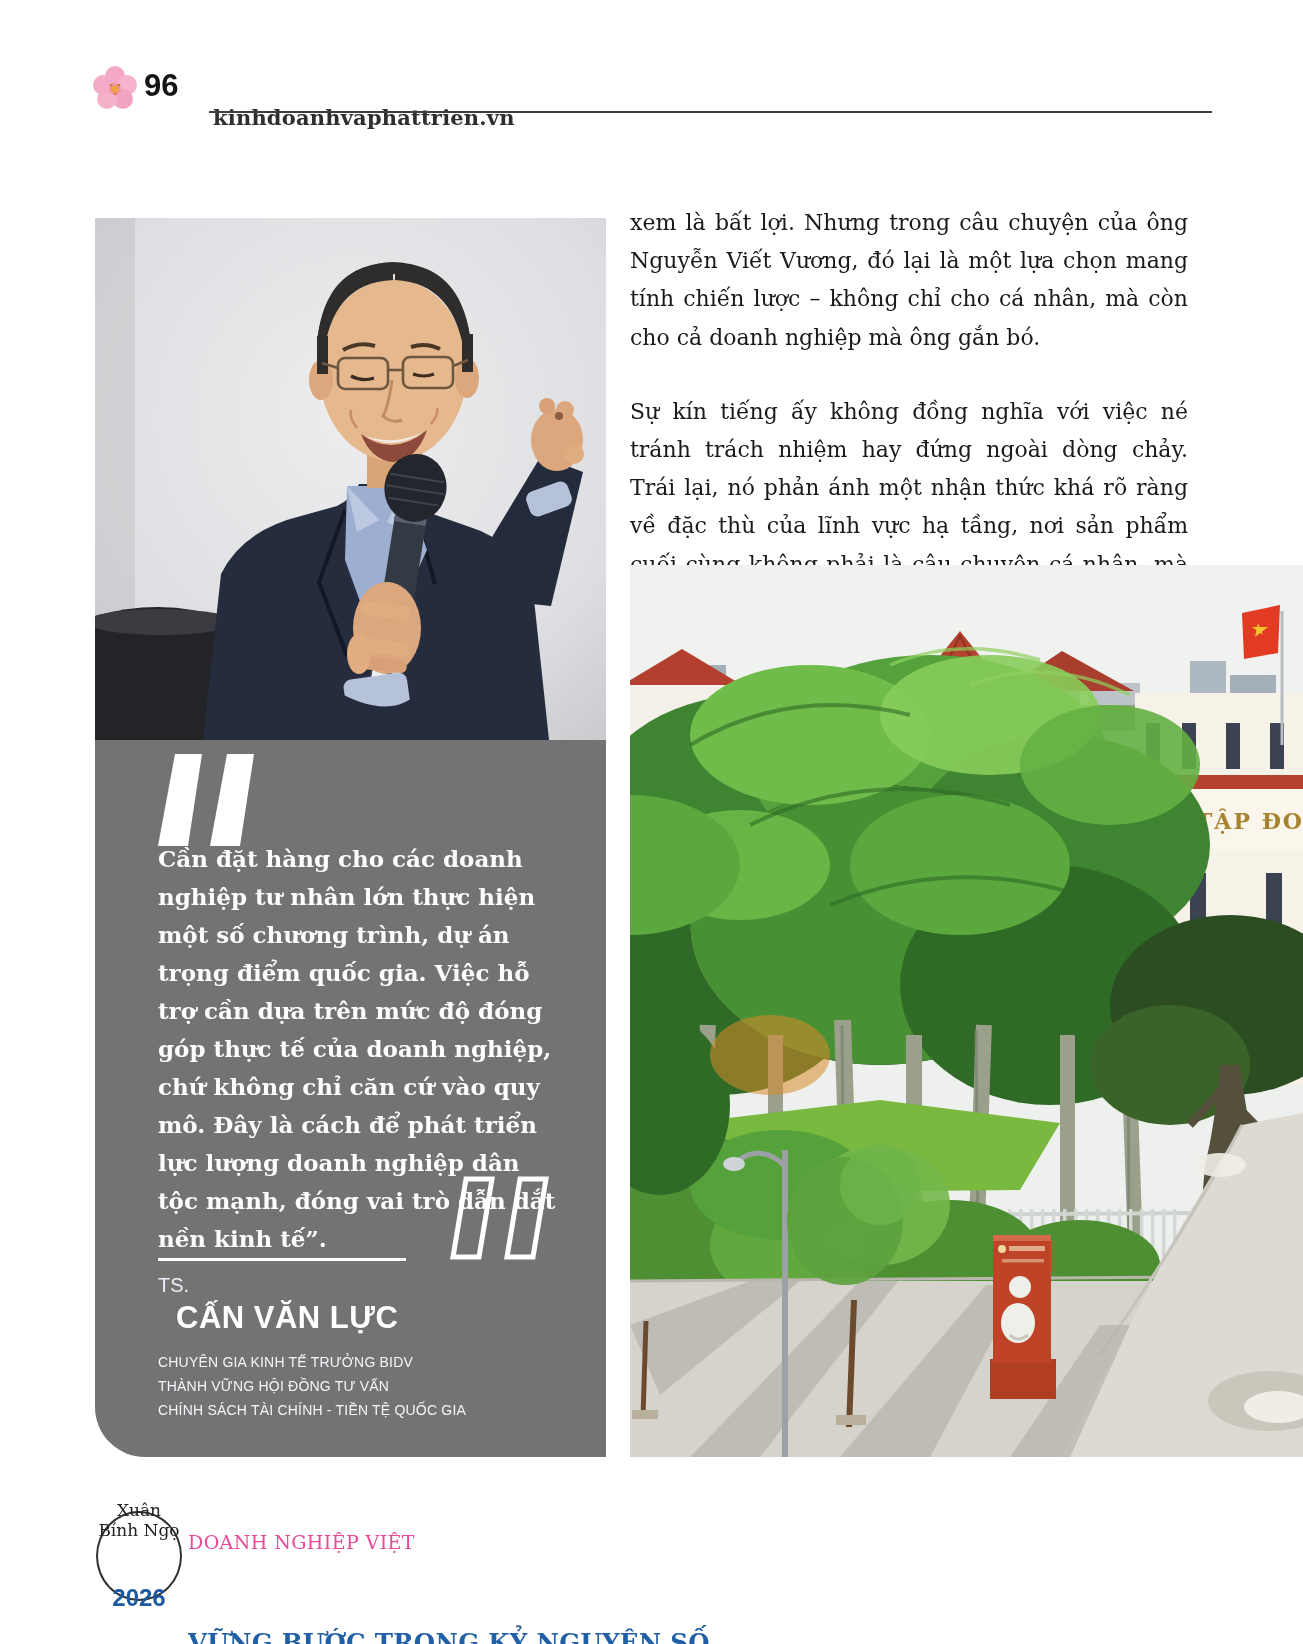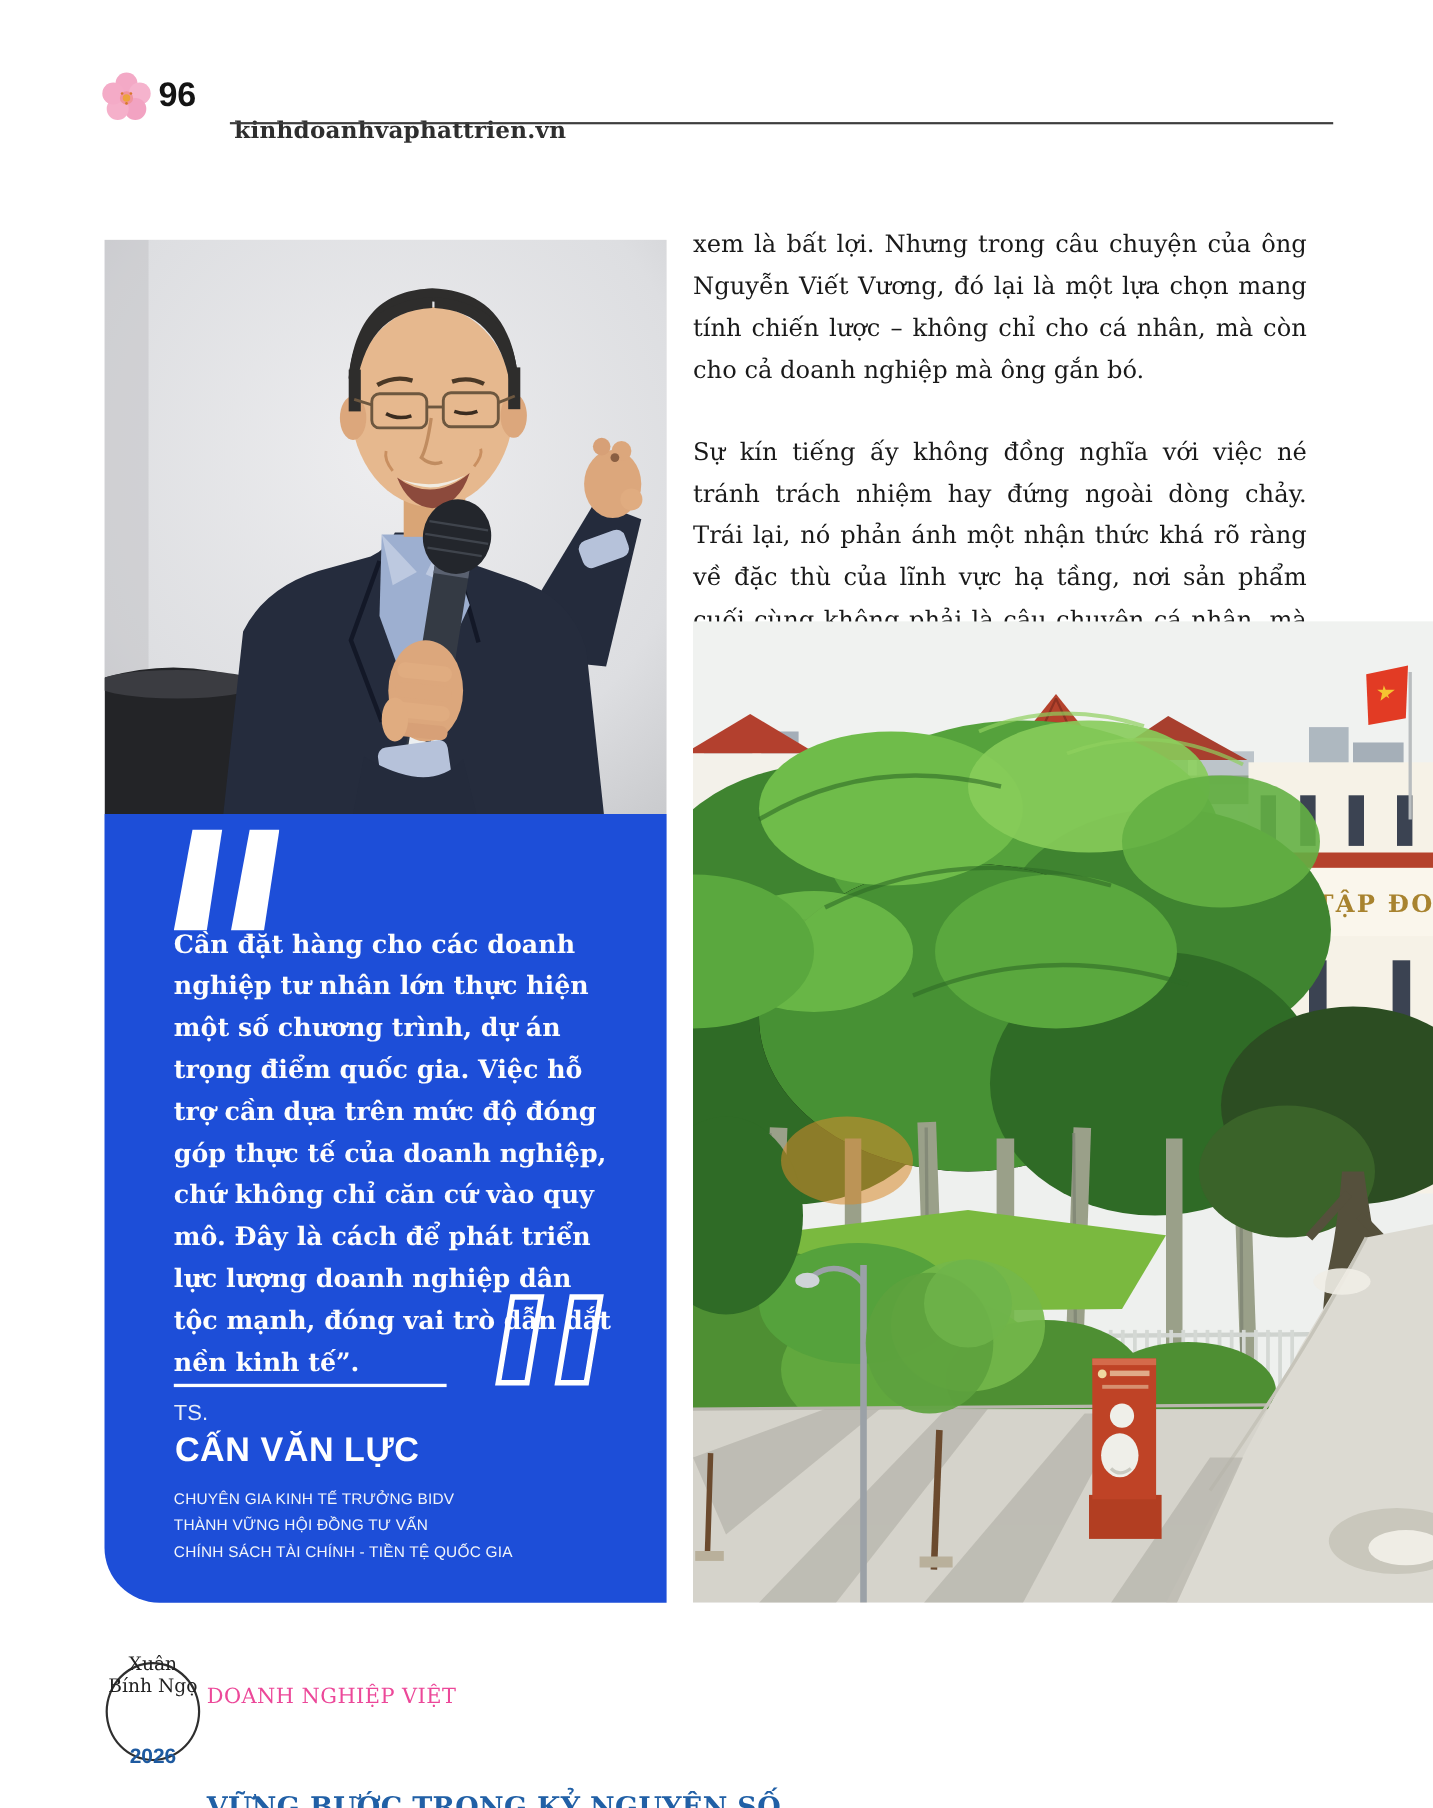--- a/index.html
+++ b/index.html
@@ -9,43 +9,43 @@
     font-family:"DejaVu Serif", serif;color:#1c1c1c;border-radius:22px;
   }
   
   #hdr-flower{position:absolute;left:90px;top:64px;width:50px;height:50px;}
   #hdr-page{position:absolute;left:144px;top:68px;font-family:"Liberation Sans",sans-serif;
     font-weight:bold;font-size:31px;color:#141414;}
   #hdr-site{position:absolute;left:213px;top:79px;font-weight:bold;font-size:21px;color:#2e2e2e;letter-spacing:.2px;margin-top:26px;}
   #hdr-rule{position:absolute;left:209px;top:111px;width:1003px;height:2px;background:#3e3e3e;}
   
   #portrait{position:absolute;left:95px;top:218px;width:511px;height:522px;overflow:hidden;background:#dfe0e2;}
-  #quotebox{position:absolute;left:95px;top:740px;width:511px;height:717px;background:#1d4ed8;
+  #quotebox{position:absolute;left:95px;top:740px;width:511px;height:717px;background:#737373;
     border-radius:0 0 0 50px;color:#ffffff;}
   #open-quote{position:absolute;left:63px;top:14px;width:96px;height:92px;}
   #quote-text{position:absolute;left:63px;top:100px;width:398px;font-size:23px;font-weight:bold;
     line-height:38px;color:#fdfdfd;}
   #close-quote{position:absolute;left:355px;top:436px;width:100px;height:84px;}
   #quote-divider{position:absolute;left:63px;top:518px;width:248px;height:3px;background:#ffffff;}
   #quote-ts{position:absolute;left:63px;top:534px;font-family:"Liberation Sans",sans-serif;font-size:20px;color:#e9eef7;}
-  #quote-name{position:absolute;left:64px;top:560px;font-family:"Liberation Sans",sans-serif;
+  #quote-name{position:absolute;left:81px;top:560px;font-family:"Liberation Sans",sans-serif;
     font-weight:bold;font-size:31px;letter-spacing:.5px;color:#ffffff;}
   #quote-creds{position:absolute;left:63px;top:610px;font-family:"Liberation Sans",sans-serif;
     font-size:14px;line-height:24px;color:#f2f5fa;letter-spacing:.2px;}
   
   #body-text{position:absolute;left:630px;top:204px;width:558px;text-align:justify;
     font-size:22px;line-height:38.2px;color:#191919;}
   #body-text p{margin:0 0 36px 0;}
   #building-photo{position:absolute;left:630px;top:565px;width:673px;height:892px;overflow:hidden;background:#eef0ee;}
   
   #ftr-circle{position:absolute;left:96px;top:1511px;width:82px;height:86px;border:2px solid #2f2f2f;
     border-radius:50%;display:flex;flex-direction:column;align-items:center;justify-content:center;
     text-align:center;gap:42px;}
   #ftr-season{font-size:17px;line-height:20px;color:#222222;}
-  #ftr-year{font-family:"Liberation Sans",sans-serif;font-weight:bold;font-size:19px;color:#1e5aa0;margin-top:2px;}
+  #ftr-year{font-family:"Liberation Sans",sans-serif;font-weight:bold;font-size:24px;color:#1e5aa0;margin-top:2px;}
   #ftr-series{position:absolute;left:188px;top:1531px;font-size:19px;color:#ec4899;letter-spacing:.4px;}
   #ftr-slogan{position:absolute;left:188px;top:1628px;font-weight:bold;font-size:24.5px;color:#2160a6;letter-spacing:.3px;}
   svg{display:block;}
 </style>
 </head>
 <body>
 
 <div id="page">
 
   <svg id="hdr-flower" viewBox="0 0 50 50">

